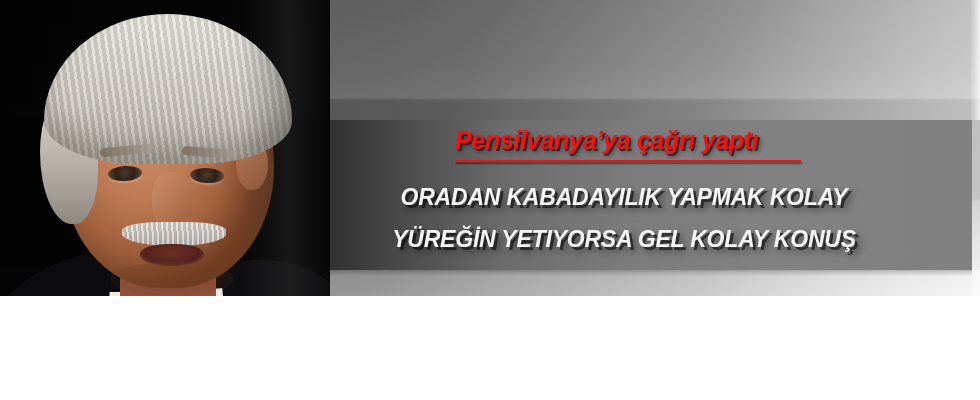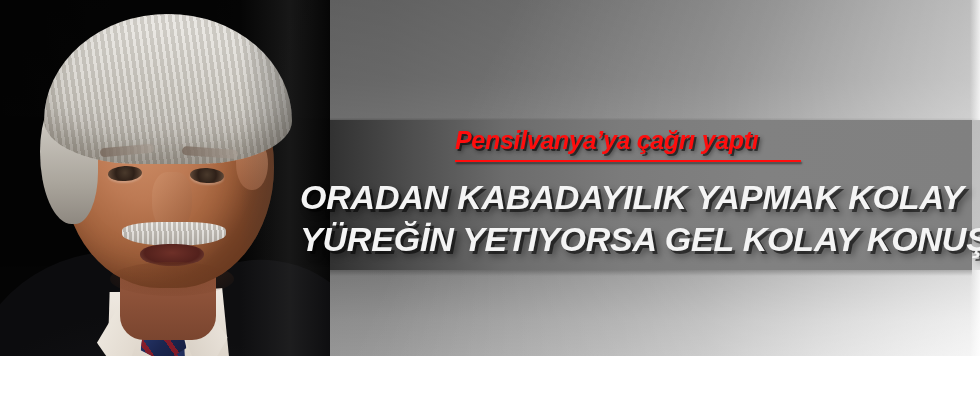--- a/index.html
+++ b/index.html
@@ -3,21 +3,21 @@
 <meta charset="utf-8">
 <style>
   html, body {
     margin: 0;
     padding: 0;
     background: #ffffff;
   }
   #stage {
     position: relative;
     width: 980px;
-    height: 356px;
+    height: 296px;
     overflow: hidden;
     font-family: "Liberation Sans", sans-serif;
     background: #e9e9e9;
   }
 
   
   .bg-base {
     position: absolute;
     inset: 0;
     background:
@@ -320,21 +320,21 @@
     height: 2px;
     background: #ff0d0d;
     box-shadow: 1px 2px 2px rgba(0,0,0,0.5);
   }
   .headline {
     position: absolute;
     left: 300px;
     top: 176px;
     width: 648px;
     text-align: center;
-    font-size: 34px;
+    font-size: 23px;
     font-weight: bold;
     font-style: italic;
     line-height: 42px;
     letter-spacing: -0.2px;
     color: #f4f4f4;
     text-shadow: 3px 3px 0 rgba(0,0,0,0.55), 5px 5px 7px rgba(0,0,0,0.45);
     white-space: nowrap;
   }
   .headline .hl-line { display: block; }
 </style>

